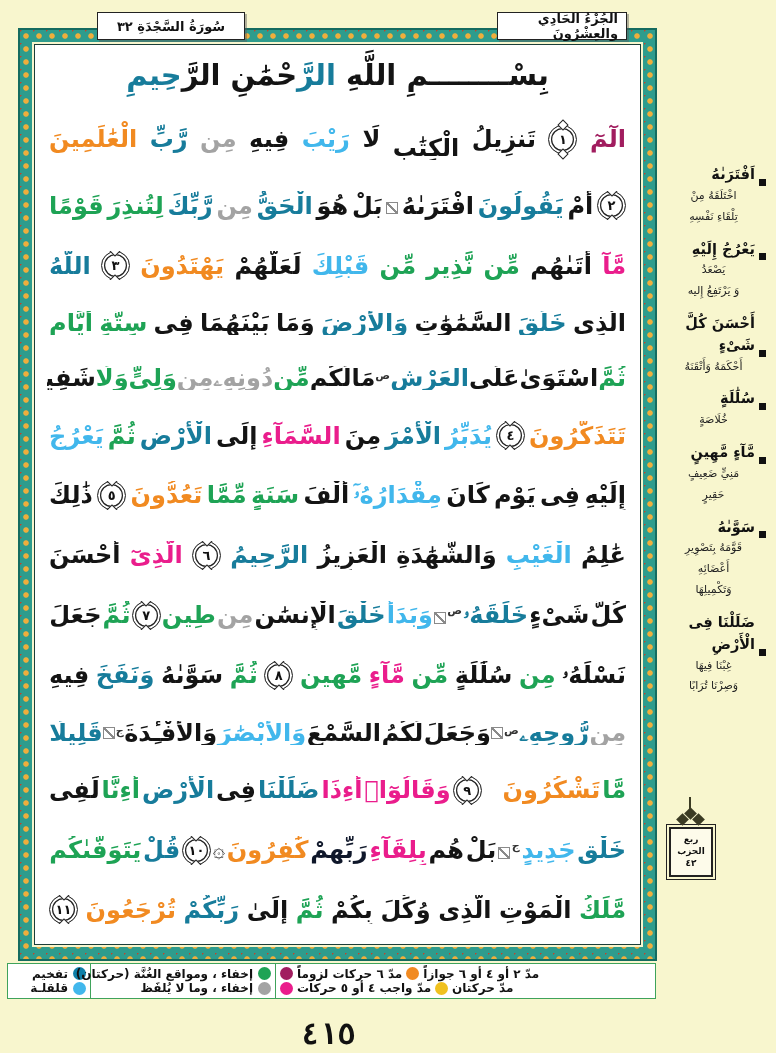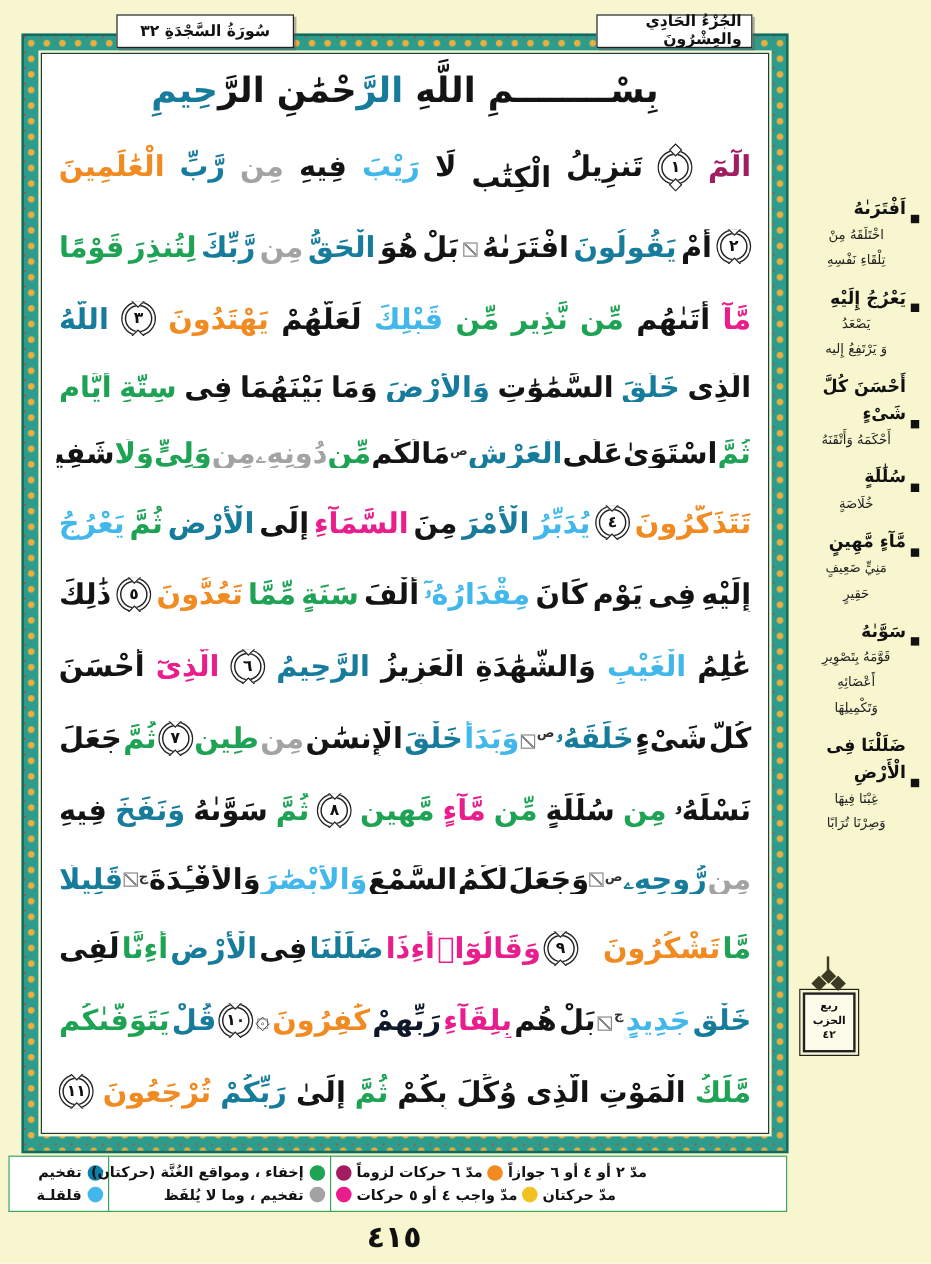--- a/index.html
+++ b/index.html
@@ -91,39 +91,39 @@
   .hizb .orn i:nth-child(2){left:10px;top:20px;}
   .hizb .orn i:nth-child(3){left:26px;top:20px;}
   .hizb .orn i:nth-child(4){left:18px;top:2px;width:2px;height:12px;transform:none;background:#3b3b23;left:21px;}
   .hizb .box{
     margin:0 auto;width:40px;height:46px;border:2px solid #222;outline:1px solid #222;outline-offset:2px;
     background:#FDFBEA;display:flex;flex-direction:column;align-items:center;justify-content:center;
     font-size:9px;font-weight:bold;color:#111;line-height:1.3;direction:rtl;
   }
   
   .legend{
-    position:absolute;left:7px;top:963px;width:650px;height:47px;
+    position:absolute;left:7px;top:963px;width:650px;height:36px;
     display:flex;direction:ltr;
   }
   .lbox{
     box-sizing:border-box;border:1.6px solid #3FA35B;background:#fff;height:100%;
     display:flex;flex-direction:column;justify-content:space-evenly;padding:2px 4px;
   }
   .lbox.taf{width:84px;}
   .lbox.ghn{width:186px;margin-left:-1px;}
   .lbox.madd{width:381px;margin-left:-1px;}
   .lrow{display:flex;align-items:center;direction:rtl;gap:5px;font-size:12px;font-weight:bold;color:#111;white-space:nowrap;}
   .lrow.ltr{direction:ltr;justify-content:flex-start;gap:4px;}
   .dot{width:13px;height:13px;border-radius:50%;display:inline-block;flex:0 0 auto;}
   .madd .pair{display:flex;align-items:center;gap:4px;direction:ltr;}
   .madd .pair .lbl{direction:rtl;}
   
   .pagenum{
     position:absolute;left:0;top:1016px;width:657px;text-align:center;
-    font-size:25px;font-weight:bold;color:#111;
+    font-size:30px;font-weight:bold;color:#111;font-family:Liberation Mono, monospace;
   }
 </style>
 </head>
 <body>
 
 <div class="cartouche surah">سُورَةُ السَّجْدَةِ ٣٢</div>
 <div class="cartouche juz">الجُزْءُ الحَادِي والعِشْرُونَ</div>
 
 <div class="frame">
   <div class="inner">
@@ -396,21 +396,21 @@
         <span>قلقلـة</span>
       </div>
     </div>
   <div class="lbox ghn" id="box-ghn">
       <div class="lrow">
         <span class="dot" style="background: rgb(30, 163, 85);"></span>
         <span>إخفاء ، ومواقع الغُنَّة (حركتان)</span>
       </div>
       <div class="lrow">
         <span class="dot" style="background: rgb(163, 163, 163);"></span>
-        <span>تفخيم ، وما لا يُلفَظ</span>
+        <span>إخفاء ، وما لا يُلفَظ</span>
       </div>
     </div>
   <div class="lbox madd" id="box-madd">
       <div class="lrow ltr">
         <span class="pair">
           <span class="dot" style="background: rgb(161, 29, 95);"></span>
           <span class="lbl">مدّ ٦ حركات لزوماً</span>
         </span>
         <span class="pair">
           <span class="dot" style="background: rgb(241, 138, 33);"></span>

